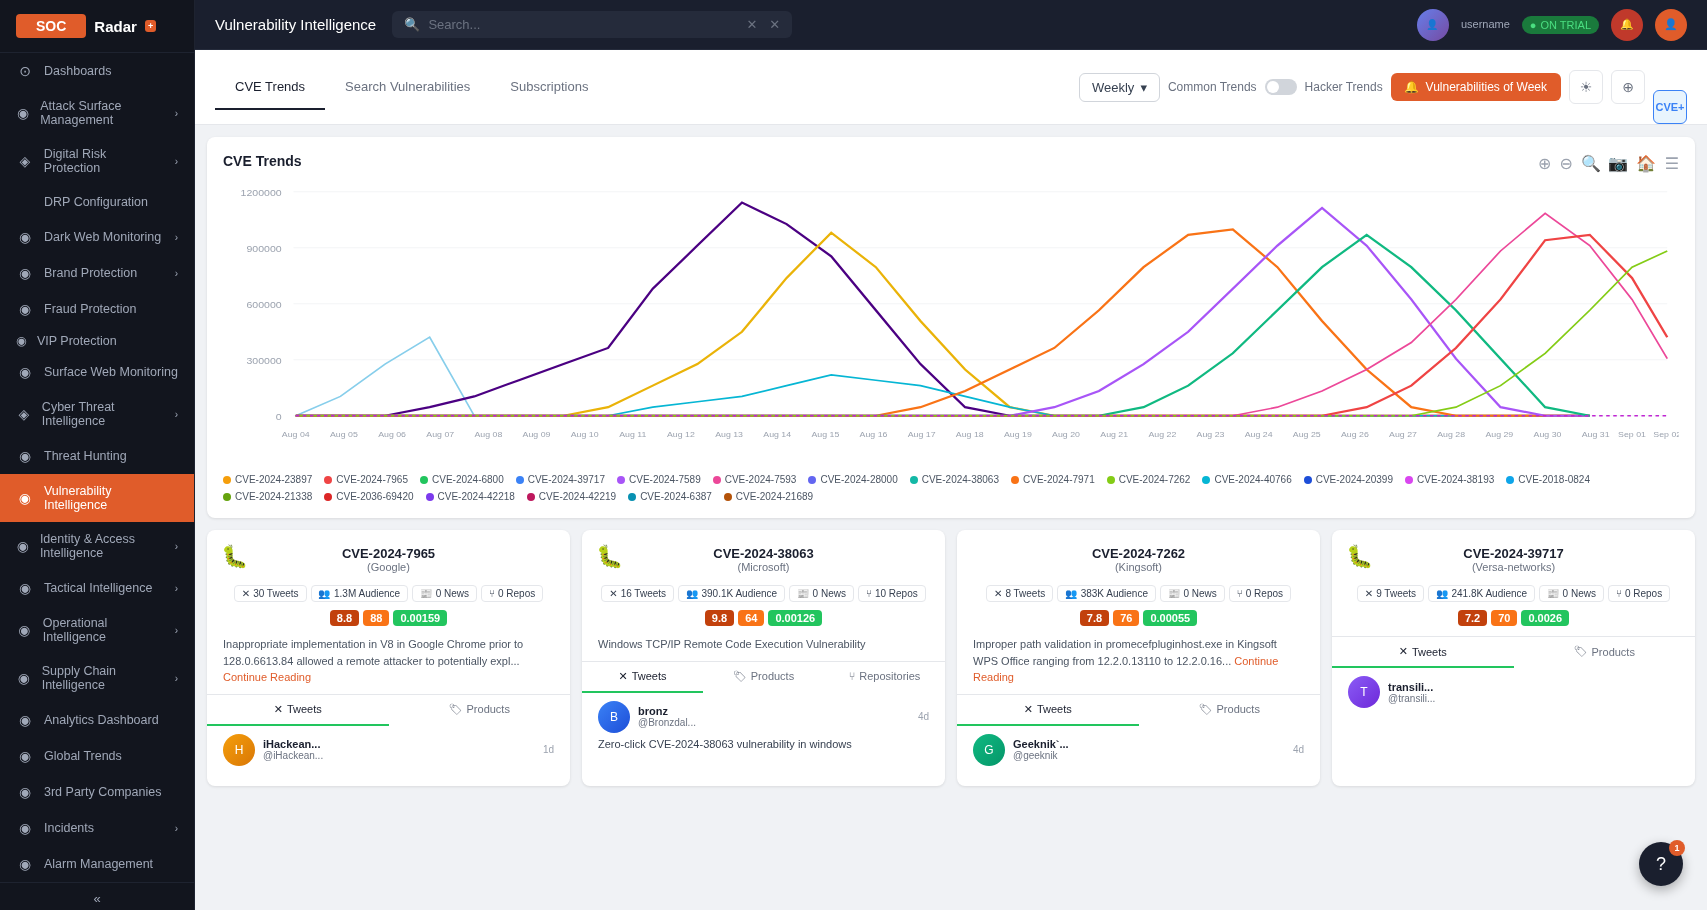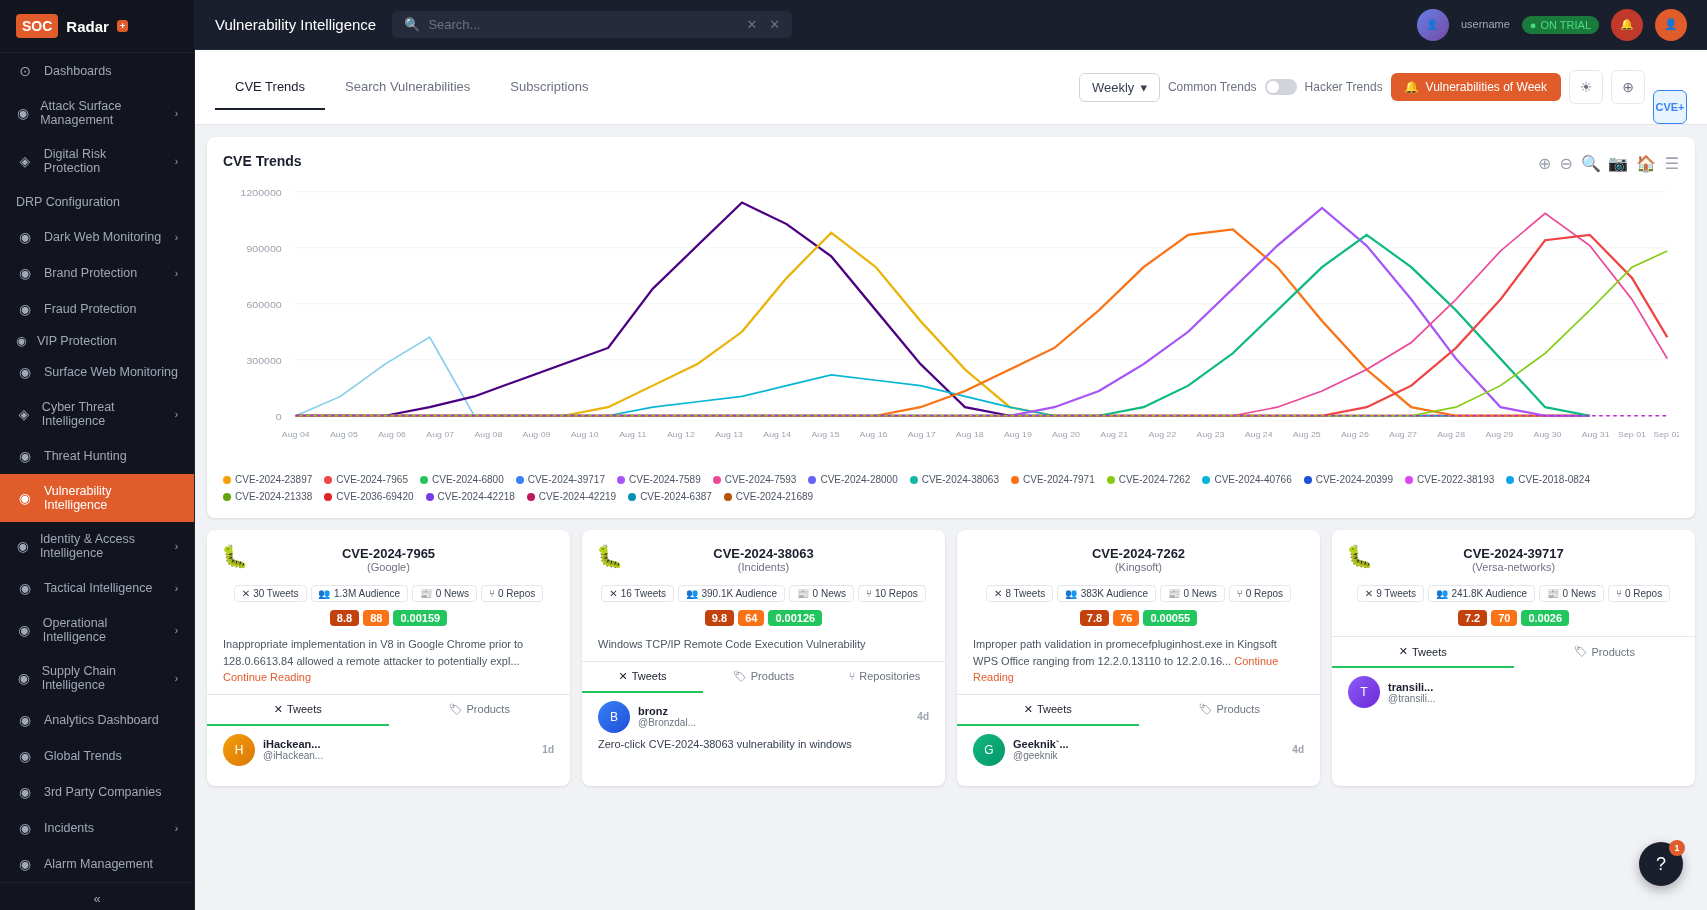--- a/index.html
+++ b/index.html
@@ -216,21 +216,21 @@
     .continue-reading { color: #e05c2a; font-size: 11px; cursor: pointer; }
     .card-tabs { display: flex; border-top: 1px solid #e5e7eb; margin: 8px -16px 0; }
     .card-tab { flex: 1; padding: 8px 4px; text-align: center; font-size: 11px; color: #6b7280; cursor: pointer; border-bottom: 2px solid transparent; display: flex; align-items: center; justify-content: center; gap: 4px; }
     .card-tab.active { color: #1a1f2e; border-bottom-color: #22c55e; font-weight: 500; }
 
     .tweet-preview { padding: 8px 0 0; }
     .tweet-user { display: flex; align-items: center; gap: 8px; margin-bottom: 4px; }
     .tweet-avatar { width: 32px; height: 32px; border-radius: 50%; flex-shrink: 0; }
     .tweet-name { font-size: 11px; font-weight: 700; color: #1a1f2e; }
     .tweet-handle { font-size: 10px; color: #6b7280; }
-    .tweet-time { font-size: 10px; color: #9ca3af; margin-left: auto; font-weight: bold; }
+    .tweet-time { font-size: 10px; color: #9ca3af; margin-left: auto; }
     .tweet-text { font-size: 11px; color: #374151; line-height: 1.4; }
 
     
     .help-btn {
       position: fixed;
       bottom: 24px;
       right: 24px;
       width: 44px;
       height: 44px;
       background: #1a1f2e;
@@ -249,40 +249,40 @@
     
     .av1 { background: linear-gradient(135deg, #f59e0b, #d97706); }
 
     scrollbar-width: thin;
   </style>
 </head>
 <body>
 
 <div id="sidebar">
   <div class="sidebar-logo">
-    <div style="background:#e05c2a;border-radius:4px;padding:4px 6px;font-weight:900;font-size:14px;color:#fff;">SOC</div>
+    <div style="background:#e05c2a;border-radius:4px;padding:4px 20px;font-weight:900;font-size:14px;color:#fff;">SOC</div>
     <span style="color:#fff;font-weight:700;font-size:15px;">Radar</span>
     <span class="sidebar-logo-plus">+</span>
   </div>
 
   <div class="sidebar-item">
     <span class="icon">⊙</span>
     <span>Dashboards</span>
   </div>
   <div class="sidebar-item">
     <span class="icon">◉</span>
     <span>Attack Surface Management</span>
     <span class="chevron">›</span>
   </div>
   <div class="sidebar-item">
     <span class="icon">◈</span>
     <span>Digital Risk Protection</span>
     <span class="chevron">›</span>
   </div>
-  <div class="sidebar-item" style="padding-left:16px;">
+  <div class="sidebar-item" style="padding-left:44px;">
     <span>DRP Configuration</span>
   </div>
   <div class="sidebar-item">
     <span class="icon">◉</span>
     <span>Dark Web Monitoring</span>
     <span class="chevron">›</span>
   </div>
   <div class="sidebar-item">
     <span class="icon">◉</span>
     <span>Brand Protection</span>
@@ -542,21 +542,21 @@
         <div class="legend-item">
           <div class="legend-dot" style="background:#06b6d4;"></div>
           <span>CVE-2024-40766</span>
         </div>
         <div class="legend-item">
           <div class="legend-dot" style="background:#1d4ed8;"></div>
           <span>CVE-2024-20399</span>
         </div>
         <div class="legend-item">
           <div class="legend-dot" style="background:#d946ef;"></div>
-          <span>CVE-2022-38193</span>
+          <span>CVE-2024-38193</span>
         </div>
         <div class="legend-item">
           <div class="legend-dot" style="background:#0ea5e9;"></div>
           <span>CVE-2018-0824</span>
         </div>
         <div class="legend-item">
           <div class="legend-dot" style="background:#65a30d;"></div>
           <span>CVE-2024-21338</span>
         </div>
         <div class="legend-item">
@@ -618,21 +618,21 @@
             </div>
             <div class="tweet-time">1d</div>
           </div>
         </div>
       </div>
 
       <div class="cve-card">
         <div class="cve-bug-icon">🐛</div>
         <div class="cve-card-header">
           <div class="cve-card-id">CVE-2024-38063</div>
-          <div class="cve-card-vendor">(Incidents)</div>
+          <div class="cve-card-vendor">(Microsoft)</div>
         </div>
         <div class="card-badges">
           <span class="badge">✕ <span>16 Tweets</span></span>
           <span class="badge">👥 <span>390.1K Audience</span></span>
           <span class="badge">📰 <span>0 News</span></span>
           <span class="badge">⑂ <span>10 Repos</span></span>
         </div>
         <div class="score-badges">
           <span class="score-badge score-red">9.8</span>
           <span class="score-badge score-orange">64</span>

